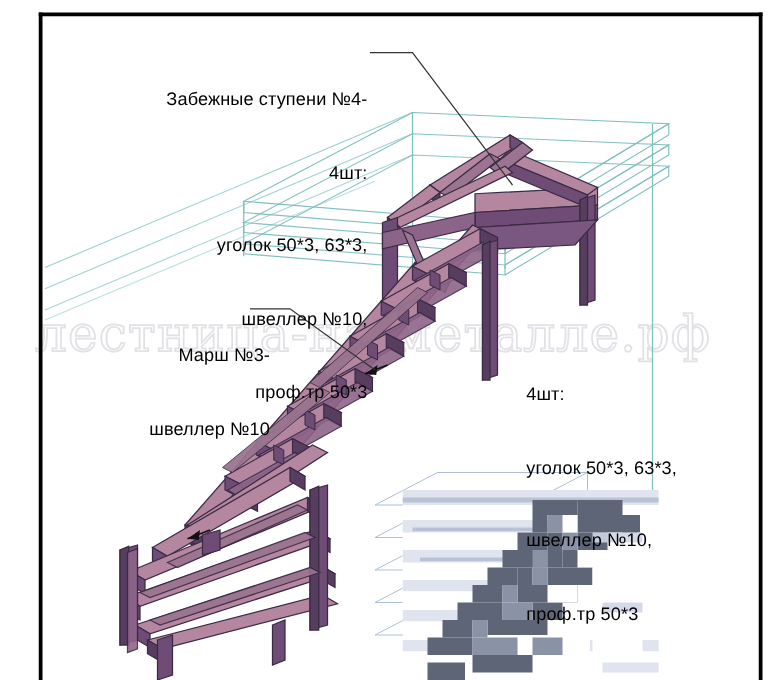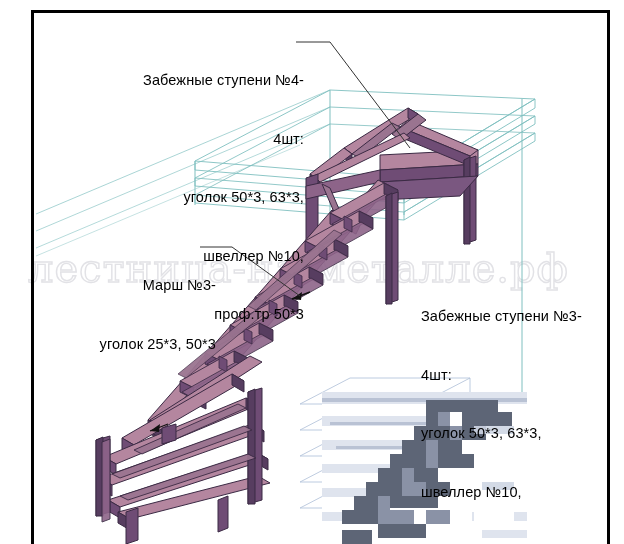--- a/index.html
+++ b/index.html
@@ -303,35 +303,34 @@
       <rect x="128" y="104" width="24" height="14"></rect>
       <rect x="140" y="48" width="26" height="14"></rect>
       <rect x="152" y="62" width="40" height="70"></rect>
     </g>
     <g fill="#cfd6e4" opacity="0.9">
       <rect x="152" y="34" width="40" height="8"></rect>
       <rect x="160" y="90" width="32" height="8"></rect>
     </g>
   </svg>
 
-  <div class="label r" style="left:58px;top:32px;width:246px;">
+  <div class="label r" style="left:48px;top:32px;width:246px;">
     <div>Забежные ступени №4-</div>
     <div>4шт:</div>
     <div>уголок 50*3, 63*3,</div>
     <div>швеллер №10,</div>
     <div>проф.тр 50*3</div>
   </div>
 
   <div class="label r" style="left:36px;top:237px;width:180px;">
     <div>Марш №3-</div>
-    <div>уголок 25*3, 50*3</div>
+    <div>швеллер №10</div>
   </div>
 
   <div class="label l" style="left:421px;top:268px;width:200px;">
-    <div>Забежные ступени №3-</div>
     <div>4шт:</div>
     <div>уголок 50*3, 63*3,</div>
     <div>швеллер №10,</div>
     <div>проф.тр 50*3</div>
   </div>
 
   <div id="frameBorder"></div>
 
 </div>
 

